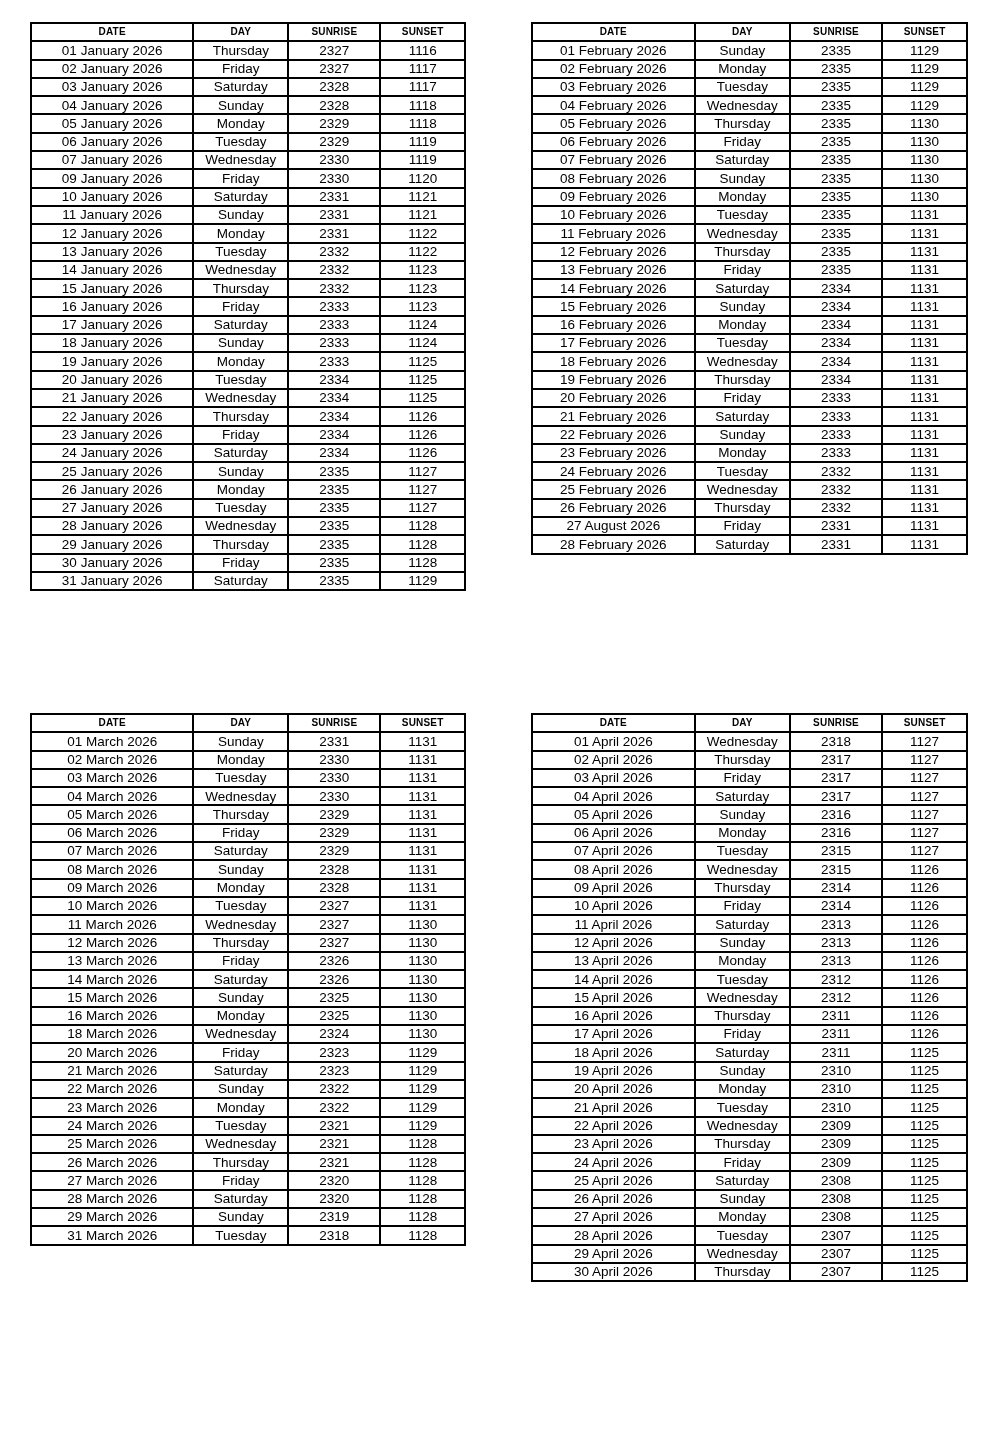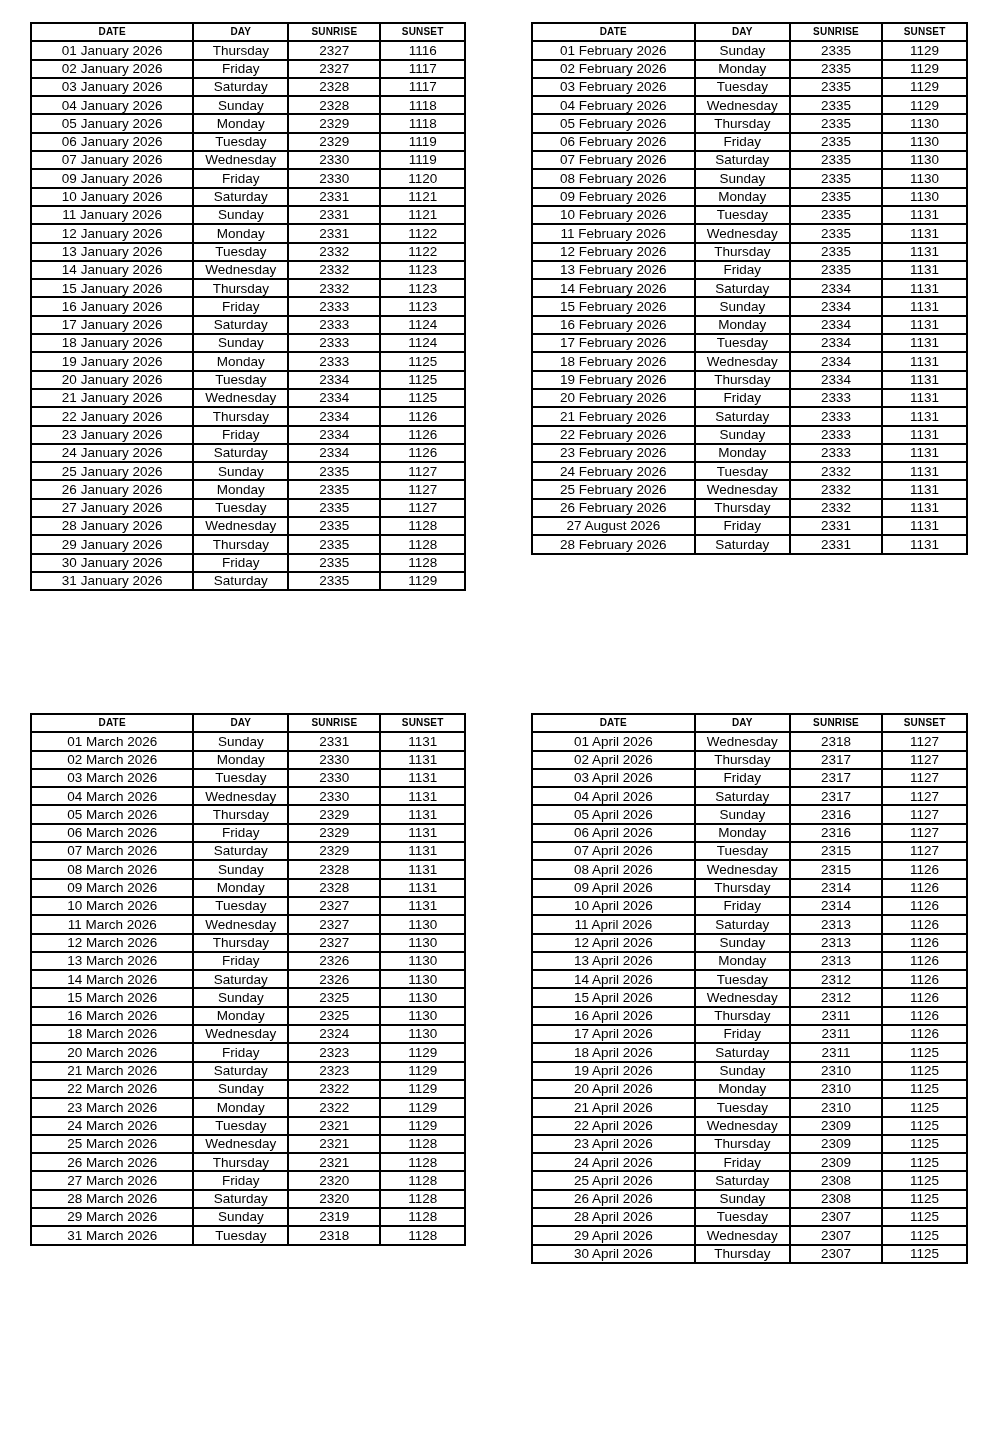--- a/index.html
+++ b/index.html
@@ -798,20 +798,26 @@
             <td>2308</td>
             <td>1125</td>
           </tr>
           <tr>
             <td>26 April 2026</td>
             <td>Sunday</td>
             <td>2308</td>
             <td>1125</td>
           </tr>
           <tr>
+            <td>27 April 2026</td>
+            <td>Monday</td>
+            <td>2308</td>
+            <td>1125</td>
+          </tr>
+          <tr>
             <td>28 April 2026</td>
             <td>Tuesday</td>
             <td>2307</td>
             <td>1125</td>
           </tr>
           <tr>
             <td>29 April 2026</td>
             <td>Wednesday</td>
             <td>2307</td>
             <td>1125</td>

